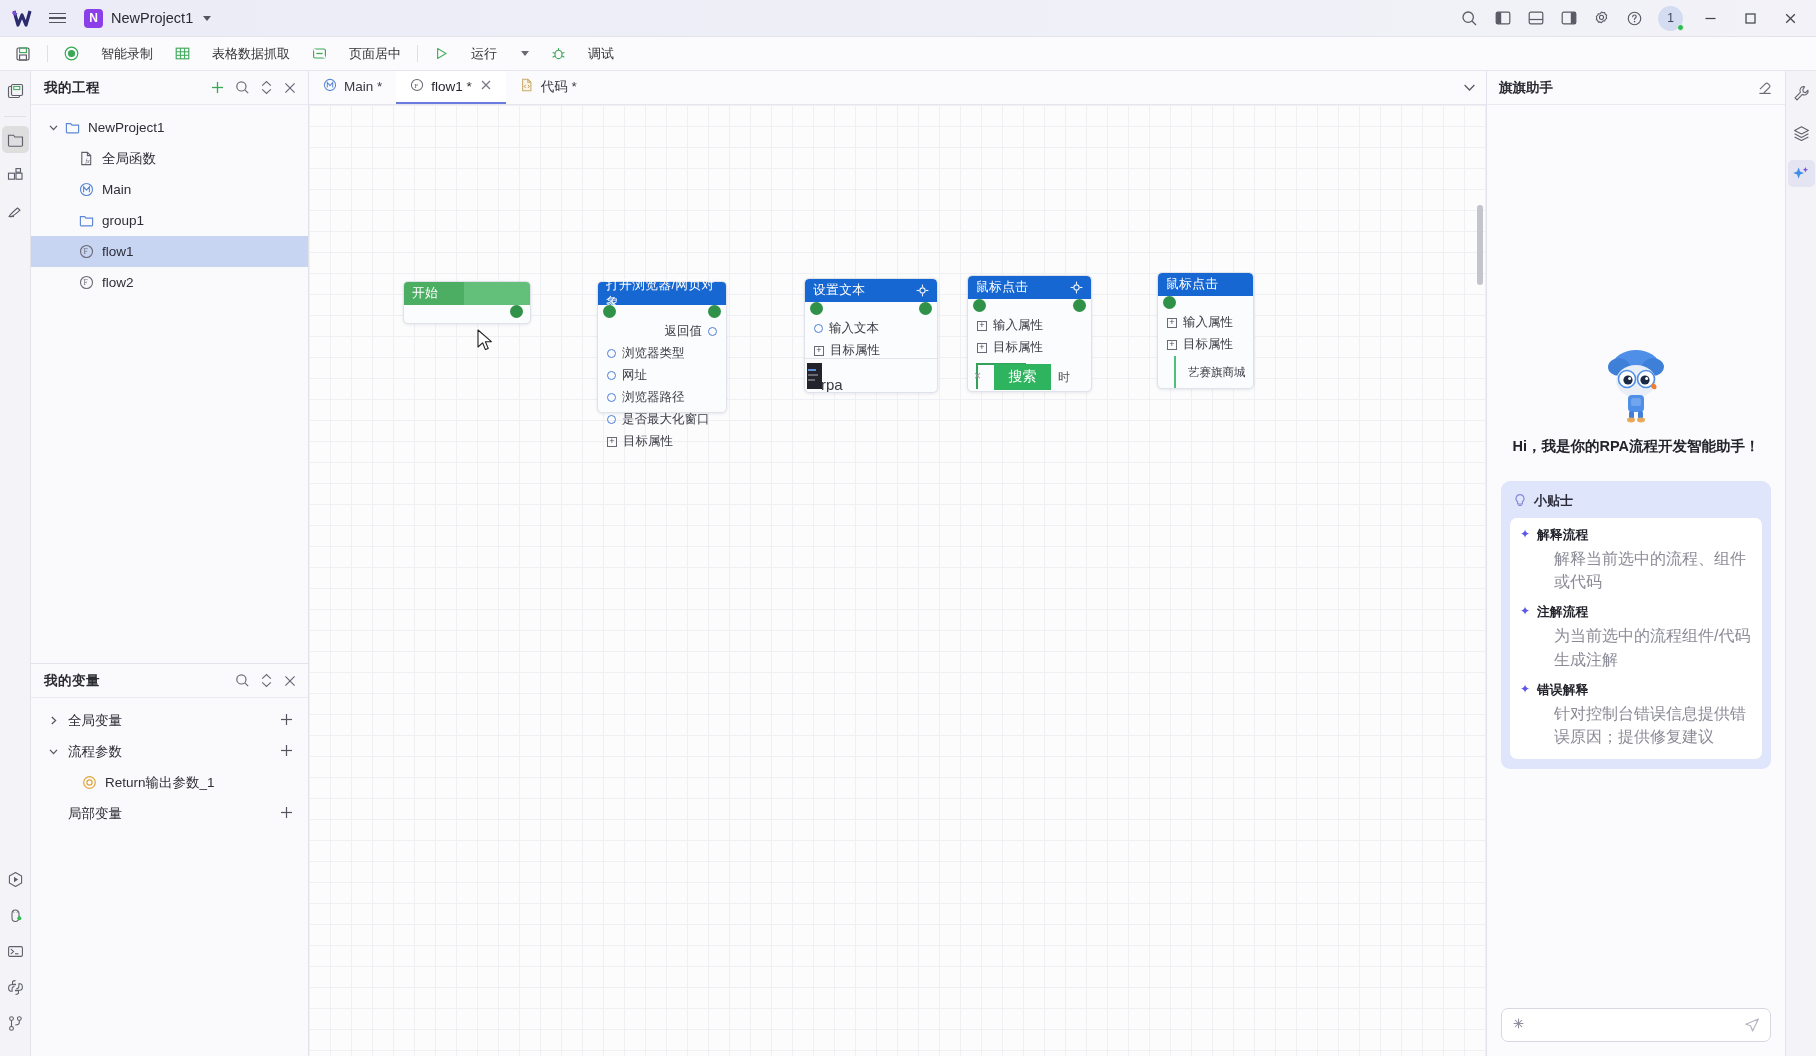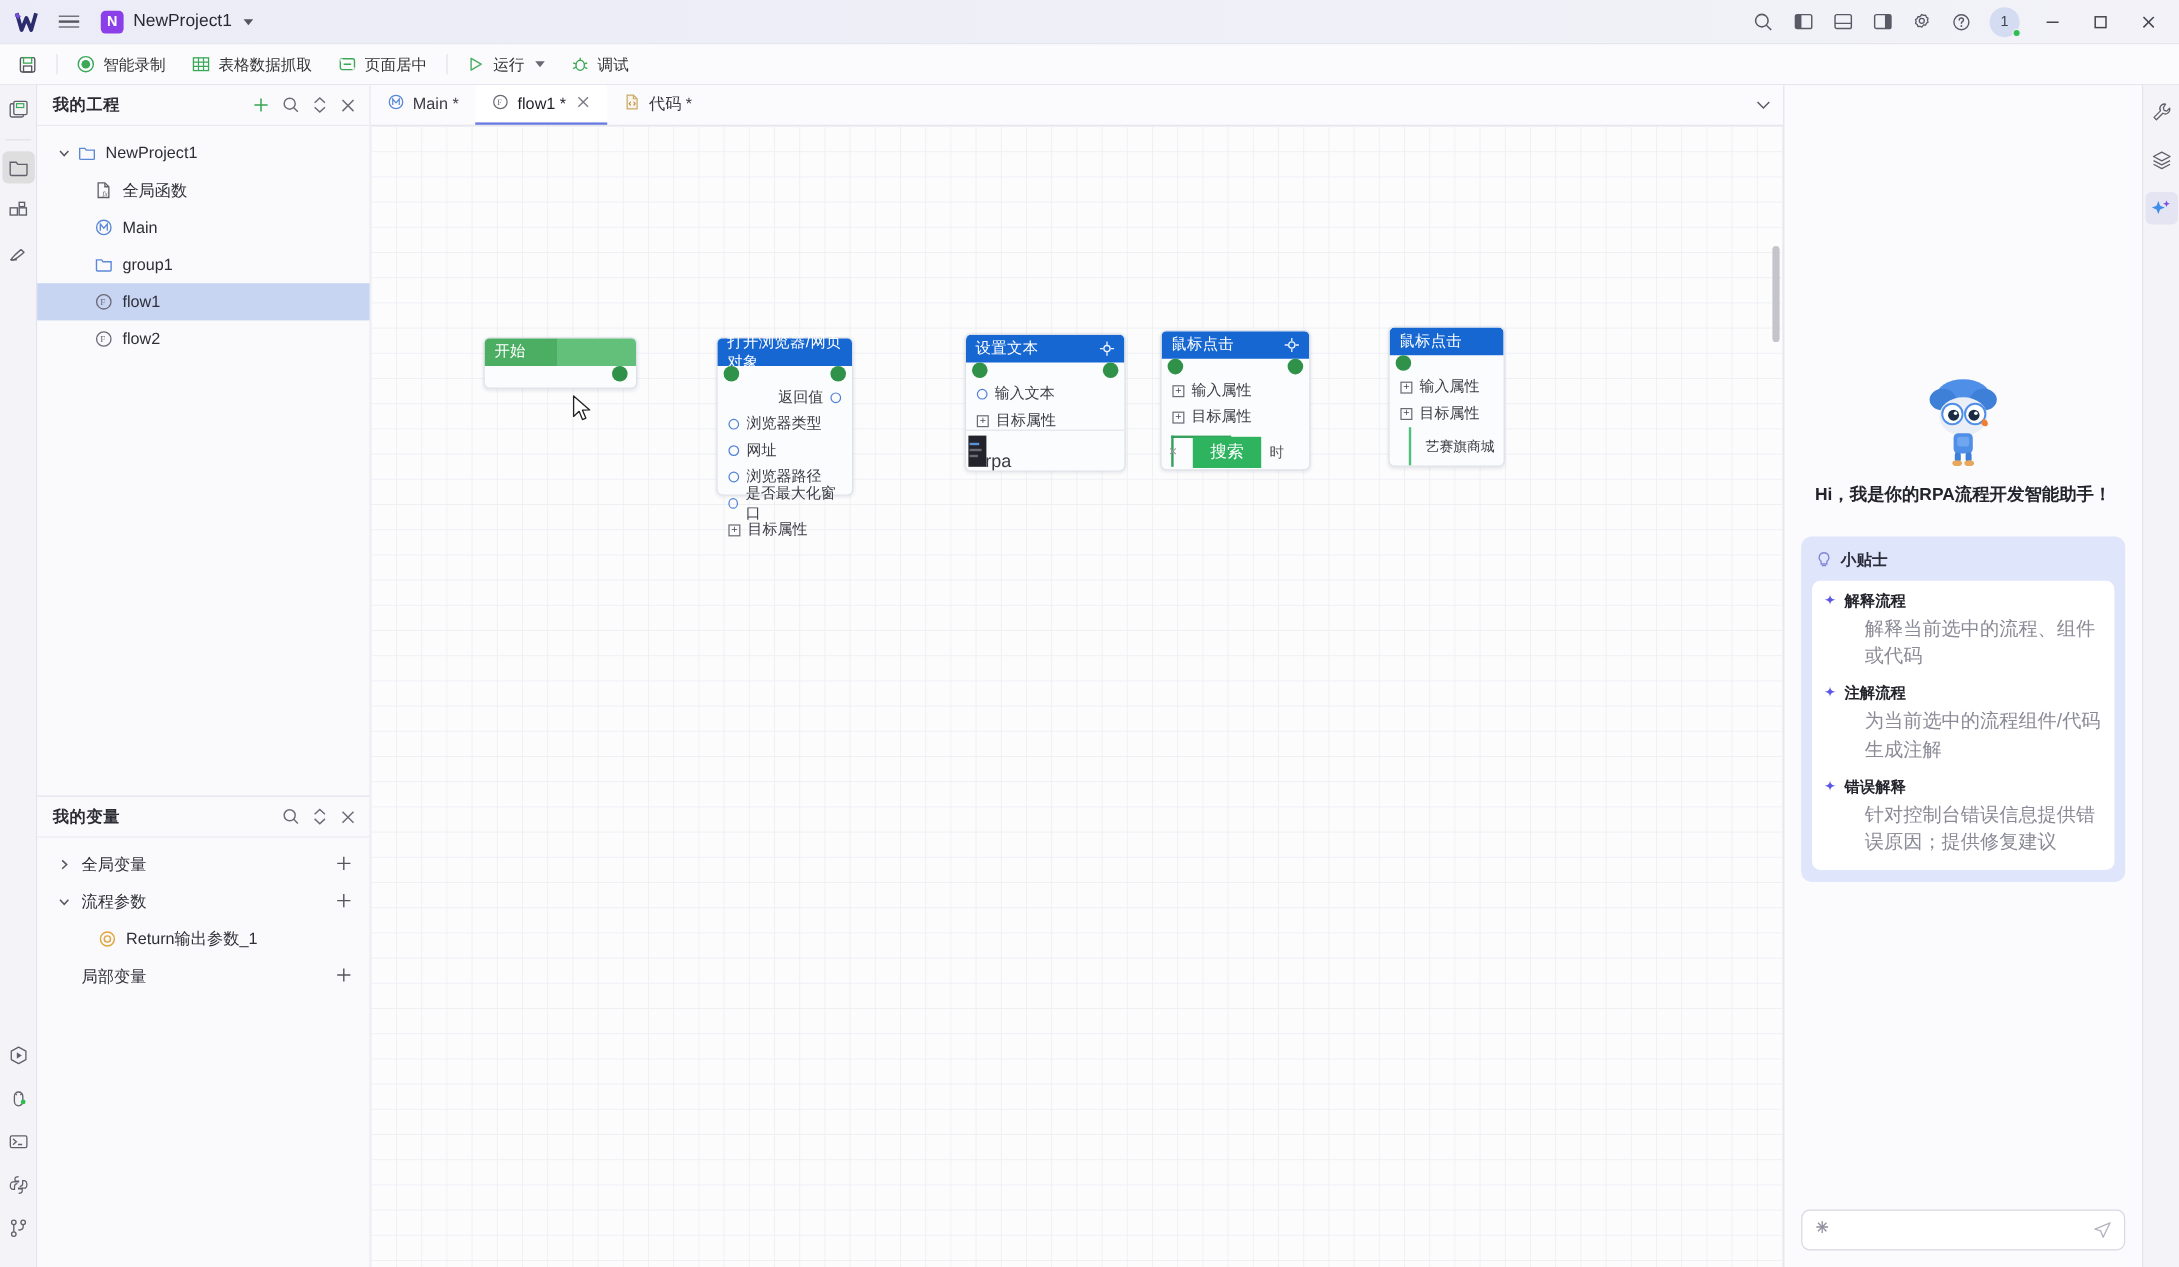--- a/index.html
+++ b/index.html
@@ -35,21 +35,21 @@
   .user-badge { position: relative; width: 25px; height: 25px; border-radius: 50%; background: #d3dcf0;
      display:flex;align-items:center;justify-content:center;font-size:12px;color:#3d4352; margin:0 7px;}
   .user-dot { position:absolute;right:-1px;bottom:0px;width:7px;height:7px;border-radius:50%;background:#2ebd4e;border:1.4px solid #edeef6;}
   .win-btn { width: 40px; height: 37px; display:flex;align-items:center;justify-content:center;cursor:pointer;color:#45454f;}
 
   
   .toolbar {
     height: 34px; min-height: 34px; background: #fbfbfd; display:flex; align-items:center;
     border-bottom: 1px solid #e6e6ee; padding-left: 4px; font-size: 13px; color: #333;
   }
-  .tbar-btn { display:flex;align-items:center;gap:7px;padding:0 11px;height:27px;cursor:pointer;border-radius:4px;white-space:nowrap;}
+  .tbar-btn { display:flex;align-items:center;gap:22px;padding:0 11px;height:27px;cursor:pointer;border-radius:4px;white-space:nowrap;}
   .tbar-sep { width:1px;height:17px;background:#dfdfe8;margin:0 5px; }
 
   
   .body { flex:1; display:flex; min-height:0; }
 
   
   .rail { width: 31px; background:#f4f4f8; border-right:1px solid #e3e3ec; display:flex; flex-direction:column; align-items:center; padding-top:7px; }
   .rail-ic { width:27px;height:27px;display:flex;align-items:center;justify-content:center;margin-bottom:9px;border-radius:5px;cursor:pointer;color:#60606c;position:relative;}
   .rail-ic.active { background:#dededf; }
   .rail-sep { height:1px;width:22px;background:#e0e0e8;margin:2px 0 9px; }
@@ -576,21 +576,21 @@
         <div class="edge" style="left:508px;top:203px;width:66px;"></div>
         <div class="edge" style="left:698px;top:201px;width:66px;transform:rotate(-1.2deg);transform-origin:left center;"></div>
 
         <div class="node" style="left:94px;top:176px;width:128px;height:43px;">
           <div class="node-hd green">
             <span>开始</span>
           </div>
           <div class="port" style="right:7px;top:23px;"></div>
         </div>
 
-        <div class="node" style="left:288px;top:176px;width:114px;height:132px;">
+        <div class="node" style="left:288px;top:176px;width:130px;height:132px;">
           <div class="node-hd blue">
             <span>打开浏览器/网页对象</span>
           </div>
           <div class="port" style="left:5px;top:23px;"></div>
           <div class="port" style="right:5px;top:23px;"></div>
           <div class="node-body" style="padding-top:17px;">
             <div class="prow right">
               <span>返回值</span>
               <span class="circ"></span>
             </div>
@@ -708,20 +708,29 @@
 
         <div class="vscroll"></div>
 
         <svg class="cursor" width="18" height="24" viewBox="0 0 18 24">
           <path d="M1 1 L1 18 L5.6 13.8 L8.4 20.6 L11.2 19.4 L8.4 12.8 L14.4 12.6 Z" fill="#fff" stroke="#222" stroke-width="1.1" stroke-linejoin="round"></path>
         </svg>
       </div>
     </div>
 
     <div class="rightpanel">
+      <div class="rp-head">
+        <div class="rp-title">旗旗助手</div>
+        <div class="rp-act">
+          <svg width="16" height="16" viewBox="0 0 16 16">
+              <path d="M3 9.2 L8.6 3.6 a1.6 1.6 0 0 1 2.3 0 l1.5 1.5 a1.6 1.6 0 0 1 0 2.3 L6.8 13" stroke="#6a6a76" stroke-width="1.15" fill="none"></path>
+              <line x1="2.4" y1="13.4" x2="13.6" y2="13.4" stroke="#6a6a76" stroke-width="1.15"></line>
+            </svg>
+        </div>
+      </div>
 
       <div class="rp-body">
         <div class="mascot-wrap">
           <svg width="72" height="78" viewBox="0 0 72 78">
             <ellipse cx="36" cy="20" rx="23" ry="15" fill="#4f8fe8"></ellipse>
             <ellipse cx="19" cy="22" rx="11" ry="9" fill="#3e7fd8"></ellipse>
             <ellipse cx="53" cy="22" rx="11" ry="9" fill="#3e7fd8"></ellipse>
             <ellipse cx="36" cy="36" rx="20" ry="16" fill="#e9eef7"></ellipse>
             <circle cx="27" cy="34" r="8.5" fill="#fff" stroke="#4f8fe8" stroke-width="1.6"></circle>
             <circle cx="46" cy="34" r="8.5" fill="#fff" stroke="#4f8fe8" stroke-width="1.6"></circle>

